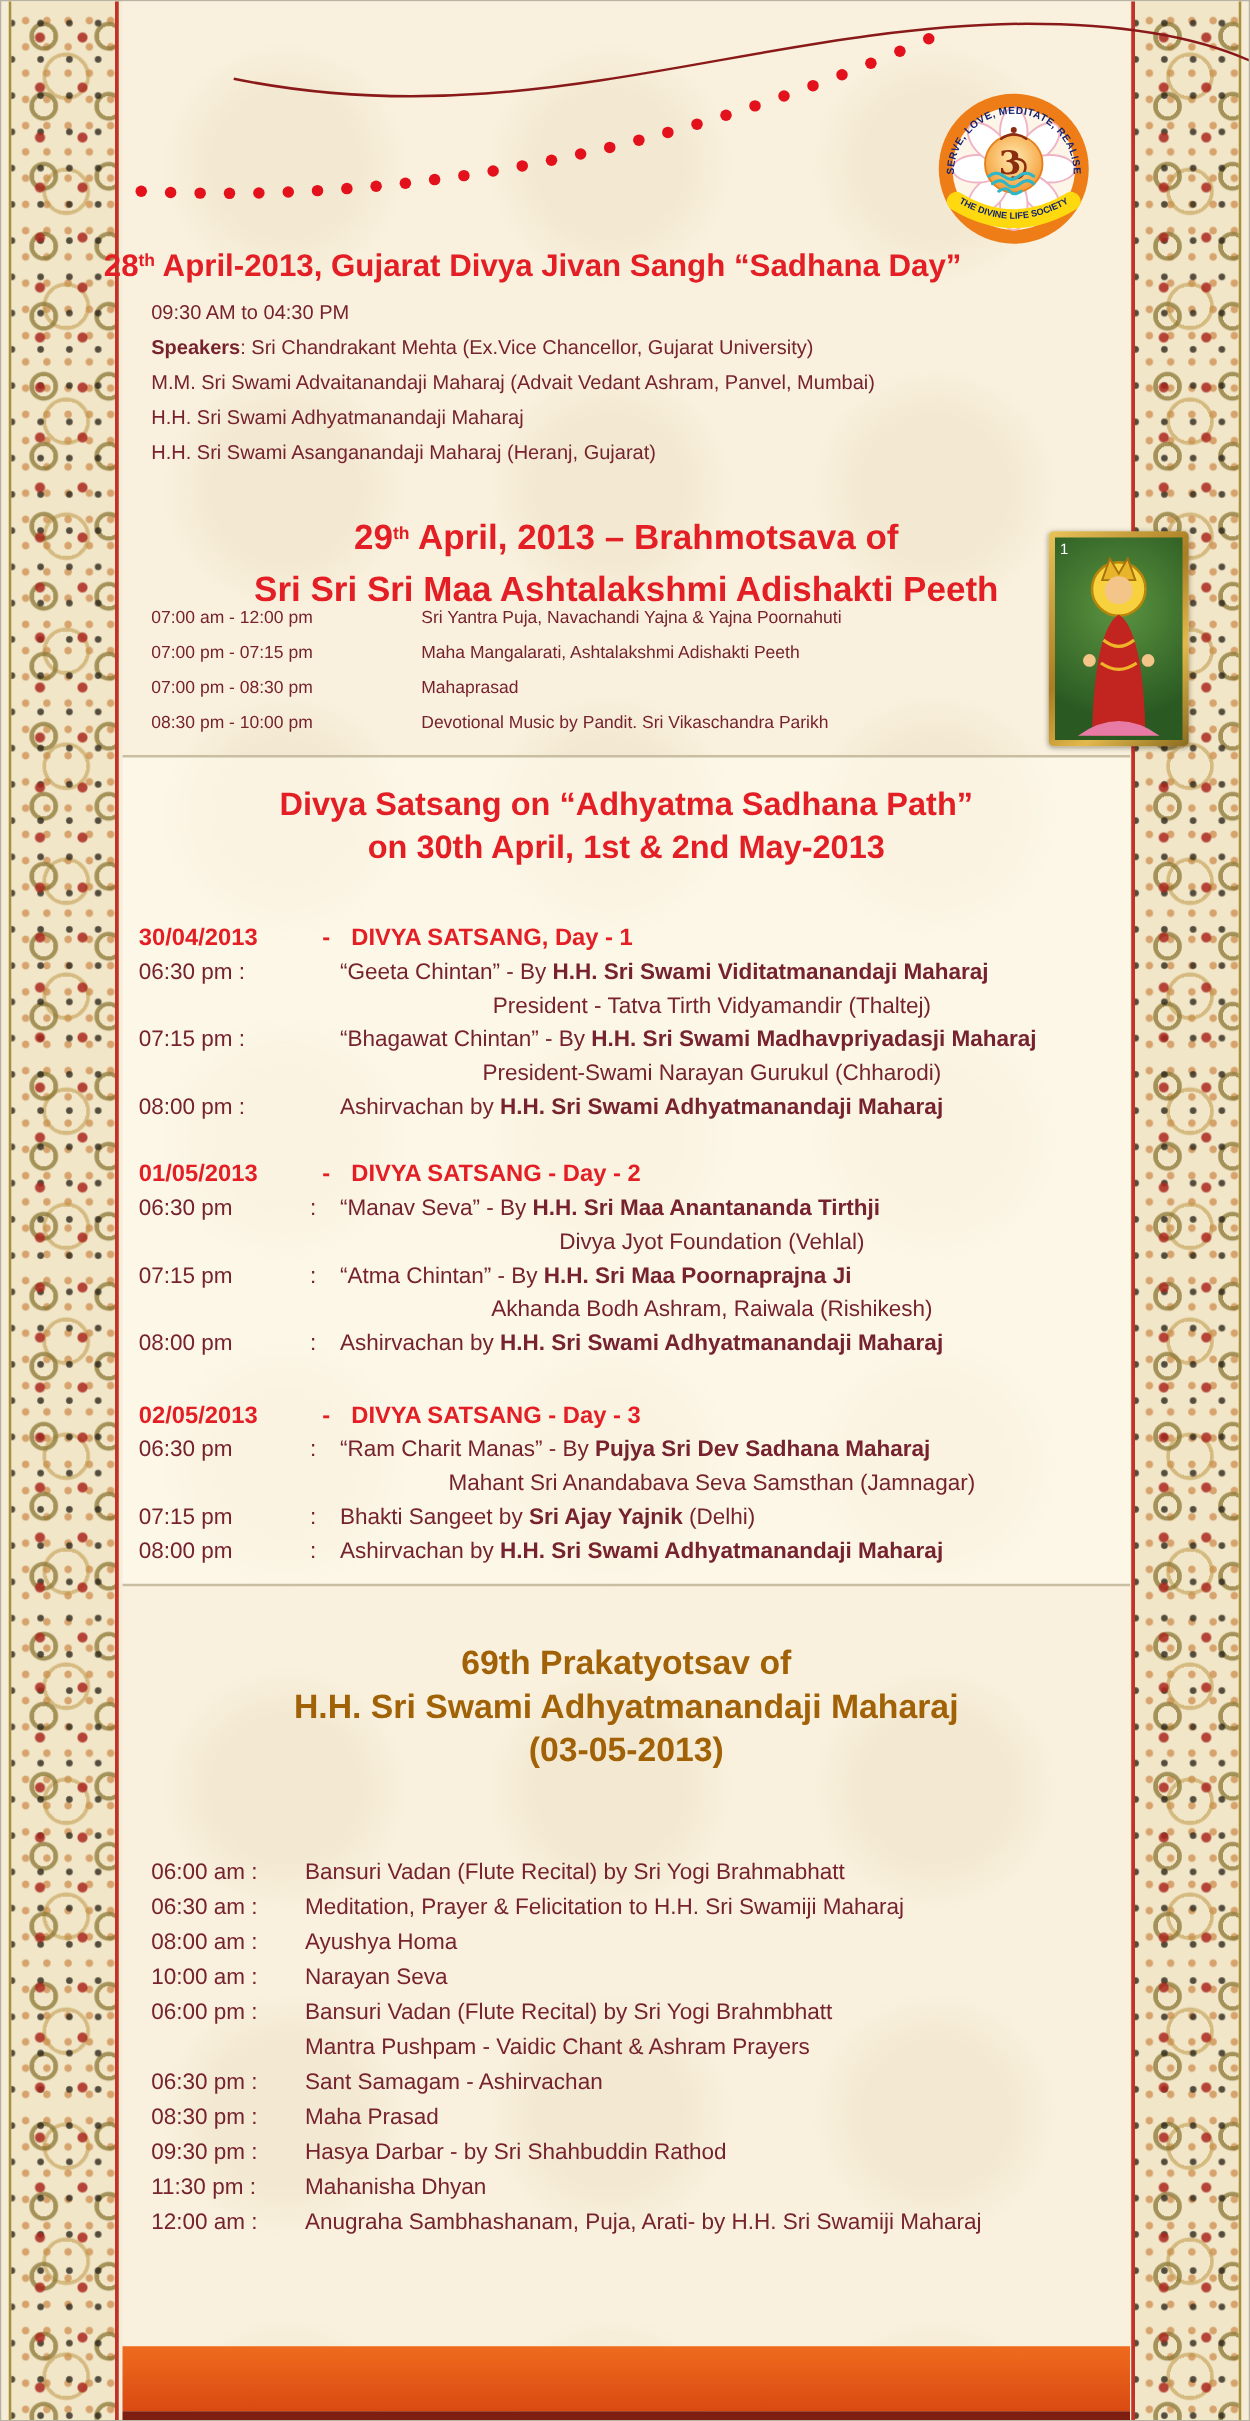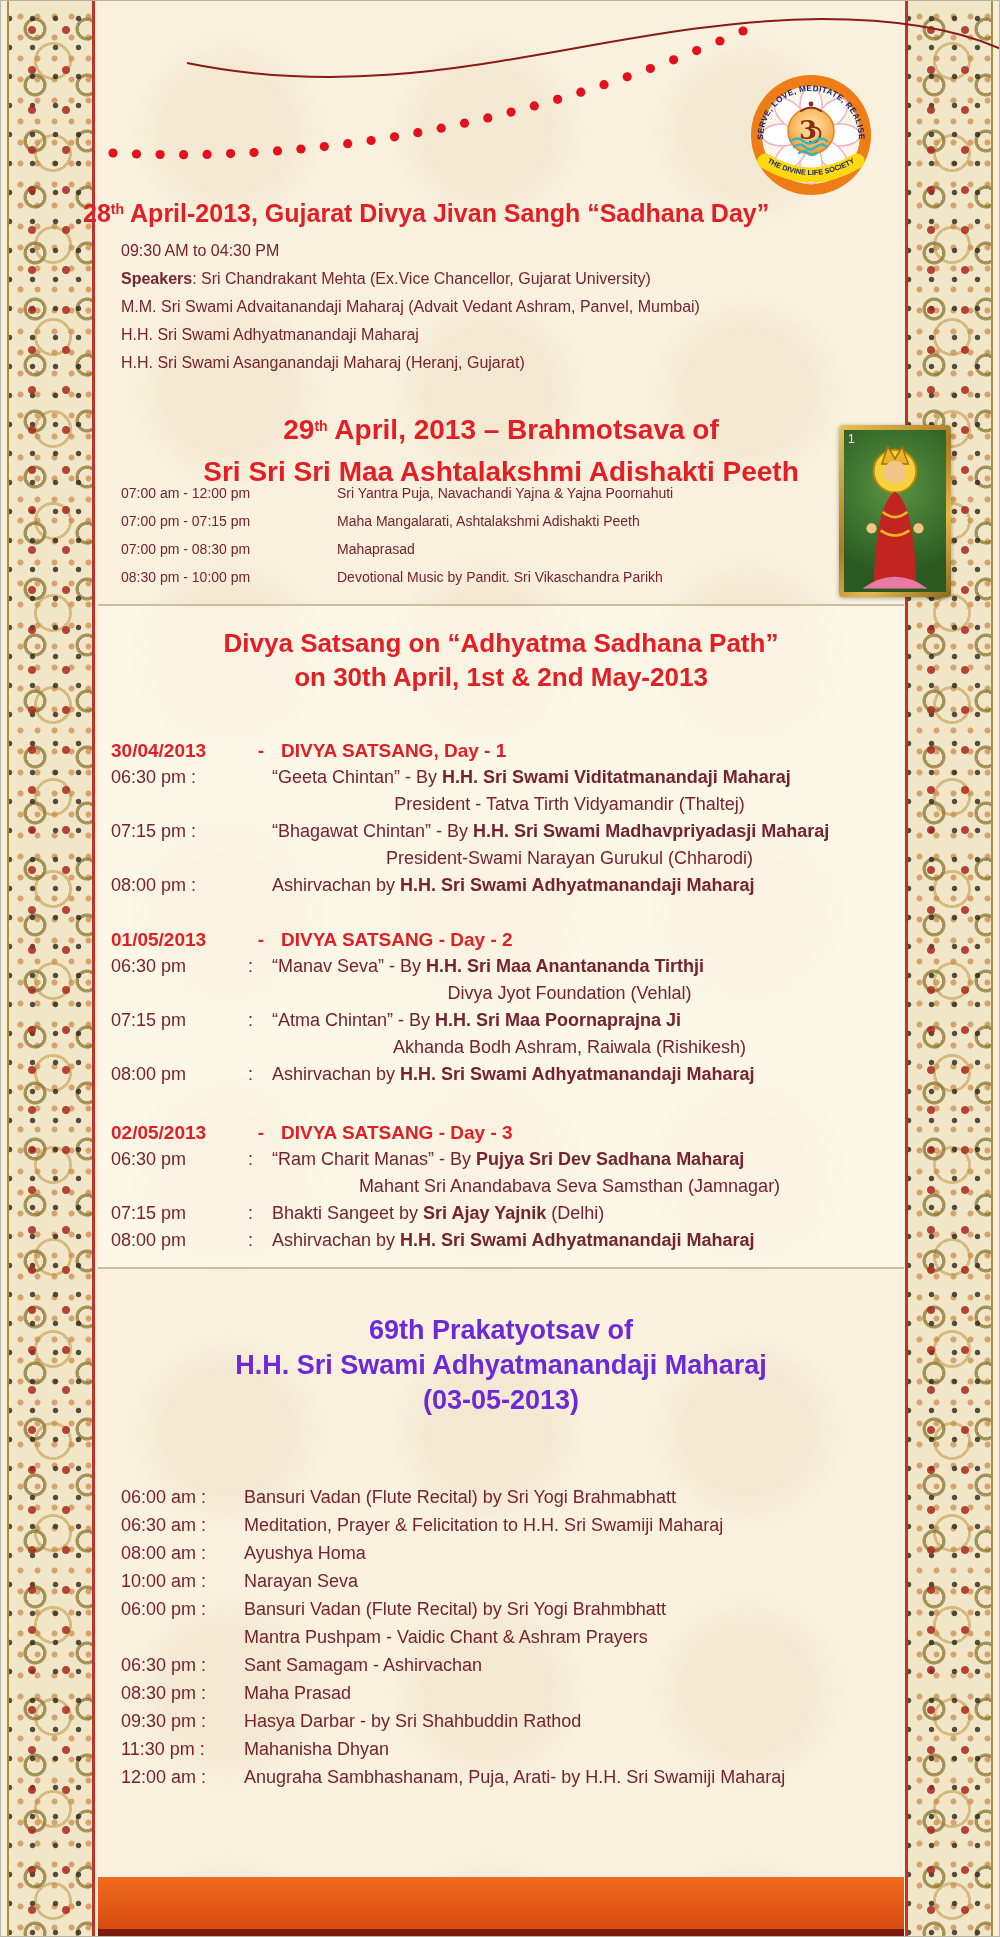--- a/index.html
+++ b/index.html
@@ -54,21 +54,21 @@
   }
   .satsang-head{top:625px;font-size:26px;font-weight:bold;color:#e31e24;line-height:34px;}
   .day{position:absolute;left:110px;width:780px;font-size:18px;color:#76222f;line-height:27px;}
   .day-header{font-weight:bold;color:#e31e24;font-size:19px;white-space:nowrap;}
   .d-date{display:inline-block;width:130px;}
   .d-dash{display:inline-block;width:40px;text-align:center;}
   .s-row{white-space:nowrap;}
   .s-row .t{display:inline-block;width:137px;}
   .s-row .c{display:inline-block;width:24px;text-align:left;}
   .s-row.cont{padding-left:137px;text-align:center;}
-  .prakat-head{top:1312px;font-size:27px;font-weight:bold;color:#6d28d9;line-height:35px;}
+  .prakat-head{top:1312px;font-size:27px;font-weight:bold;color:#a16207;line-height:35px;}
   .prakat-rows{left:120px;top:1482px;font-size:18px;line-height:28px;color:#76222f;}
   .prakat-rows .pt{display:inline-block;width:123px;}
   
   .bar-orange{position:absolute;left:97px;top:1876px;width:806px;height:52px;background:linear-gradient(#ef6b1d,#d94a12);}
   .bar-maroon{position:absolute;left:97px;top:1928px;width:806px;height:9px;background:#7e1d12;}
 </style>
 </head>
 <body>
 
 <div class="stage">

